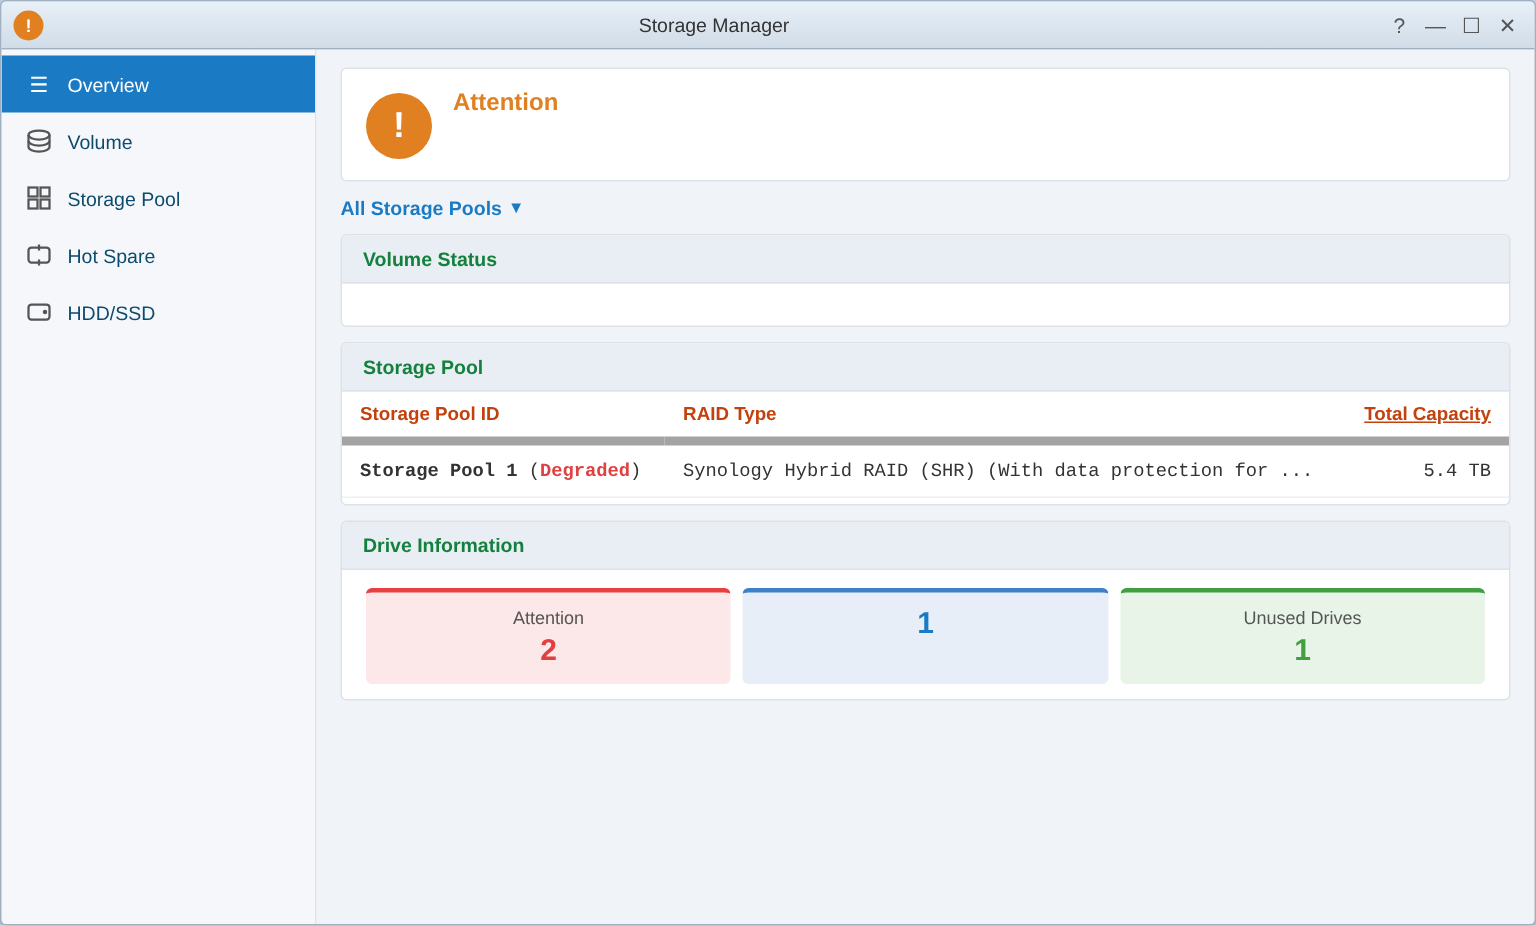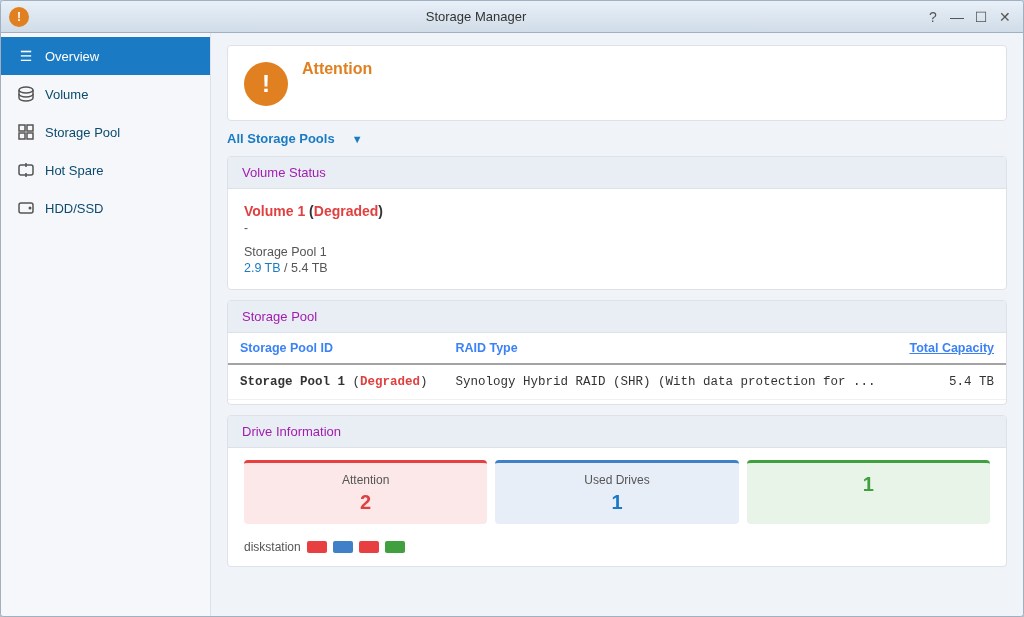--- a/index.html
+++ b/index.html
@@ -129,21 +129,21 @@
       line-height: 1.5;
     }
     .alert-content a {
       color: #1a7bc4;
       font-weight: bold;
       text-decoration: none;
     }
     .filter-bar {
       display: flex;
       align-items: center;
-      gap: 17px;
+      gap: 4px;
     }
     .filter-label {
       color: #1a7bc4;
       font-size: 13px;
       font-weight: 600;
       cursor: pointer;
     }
     .filter-arrow {
       color: #1a7bc4;
       font-size: 11px;
@@ -151,22 +151,22 @@
     .section-panel {
       background: white;
       border: 1px solid #dde2e8;
       border-radius: 4px;
       overflow: hidden;
     }
     .section-header {
       background: #e8eef4;
       padding: 8px 14px;
       font-size: 13px;
-      color: #a21caf;
-      font-weight: 400;
+      color: #15803d;
+      font-weight: 700;
       border-bottom: 1px solid #dde2e8;
     }
     .volume-status-body {
       display: flex;
       align-items: center;
       gap: 20px;
       padding: 14px 16px;
     }
     .donut-wrapper {
       position: relative;
@@ -201,26 +201,26 @@
       font-size: 12.5px;
       margin-top: 2px;
     }
     .pool-size-blue { color: #1a7bc4; }
     .pool-size-gray { color: #555; }
     .storage-table {
       width: 100%;
       border-collapse: collapse;
     }
     .storage-table thead tr th {
-      color: #3b82f6;
+      color: #c2410c;
       font-weight: 600;
       font-size: 12.5px;
       padding: 8px 12px;
       text-align: left;
-      border-bottom: 2px solid #a3a3a3;
+      border-bottom: 6px solid #a3a3a3;
     }
     .storage-table thead tr th:last-child {
       text-align: right;
       text-decoration: underline;
     }
     .storage-table tbody tr td {
       padding: 10px 12px;
       font-size: 12.5px;
       color: #333;
       border-bottom: 1px solid #f0f0f0;
@@ -356,33 +356,20 @@
       </div>
 
       <div class="filter-bar">
         <span class="filter-label">All Storage Pools</span>
         <span class="filter-arrow">▼</span>
       </div>
 
       <div class="section-panel">
         <div class="section-header">Volume Status</div>
         <div class="volume-status-body">
-          <div class="volume-info">
-            <h3>
-              <span>Volume 1</span>
-              (<span class="degraded-label">Degraded</span>)
-            </h3>
-            <div style="color:#555;font-size:12px;margin-top:2px;">-</div>
-            <div class="pool-name">Storage Pool 1</div>
-            <div class="pool-size">
-              <span class="pool-size-blue">2.9 TB</span>
-              <span class="pool-size-gray"> / </span>
-              <span class="pool-size-gray">5.4 TB</span>
-            </div>
-          </div>
         </div>
       </div>
 
       <div class="section-panel">
         <div class="section-header">Storage Pool</div>
         <div style="padding: 0 0 4px;">
           <table class="storage-table">
             <thead>
               <tr>
                 <th>Storage Pool ID</th>
@@ -405,31 +392,24 @@
       </div>
 
       <div class="section-panel">
         <div class="section-header">Drive Information</div>
         <div class="drive-info-body">
           <div class="drive-card attention">
             <div class="drive-card-title">Attention</div>
             <div class="drive-card-count">2</div>
           </div>
           <div class="drive-card used">
-            <div class="drive-card-title">Used Drives</div>
             <div class="drive-card-count">1</div>
           </div>
           <div class="drive-card unused">
+            <div class="drive-card-title">Unused Drives</div>
             <div class="drive-card-count">1</div>
           </div>
         </div>
-        <div class="diskstation-row">
-          <span>diskstation</span>
-          <div class="disk-dot red"></div>
-          <div class="disk-dot blue"></div>
-          <div class="disk-dot red"></div>
-          <div class="disk-dot green"></div>
-        </div>
       </div>
 
     </div>
   </div>
 </div>
 
 </body></html>

